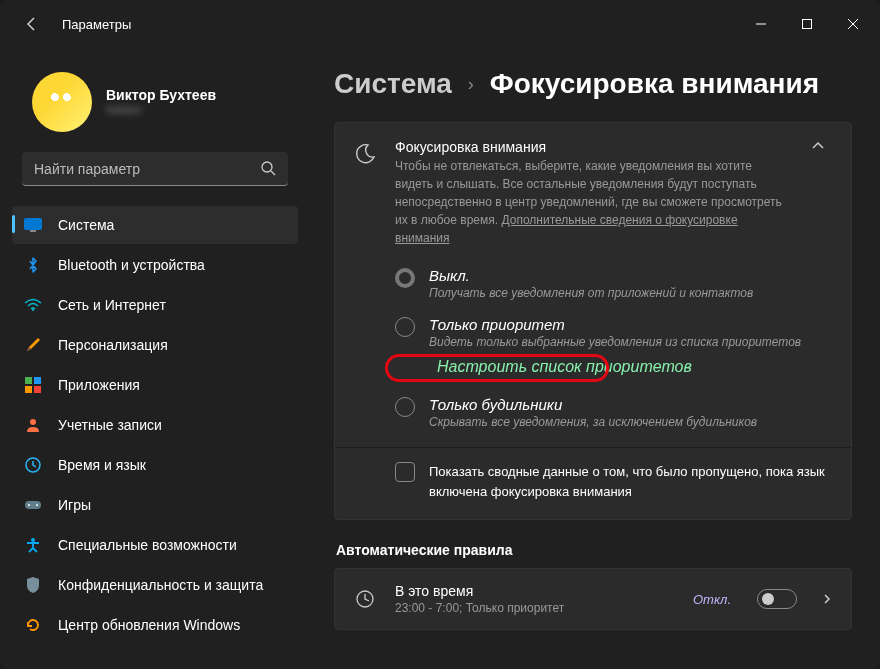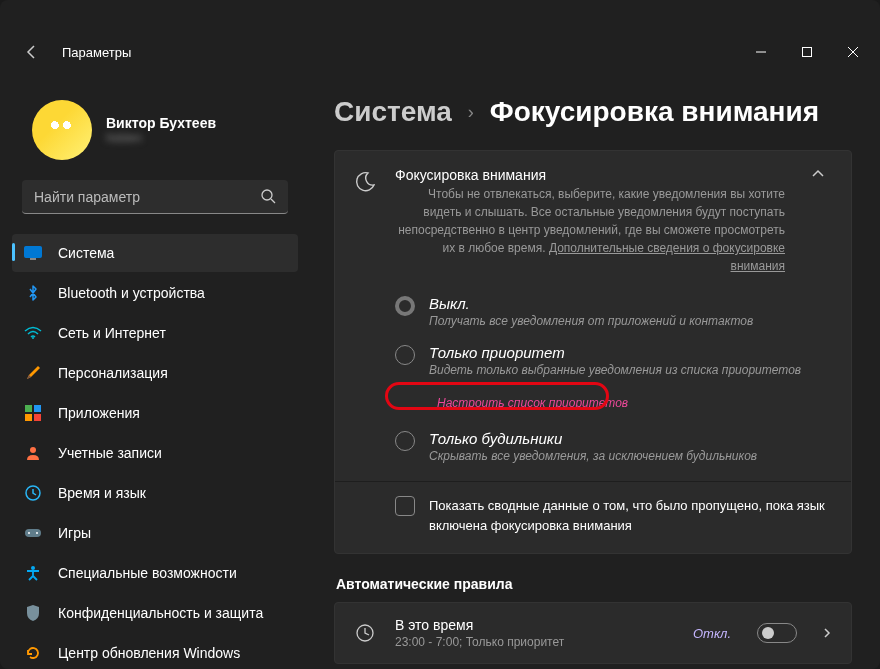--- a/index.html
+++ b/index.html
@@ -1,18 +1,18 @@
 <!DOCTYPE html>
 <html><head>
 <meta charset="utf-8">
 <style>
 * { margin: 0; padding: 0; box-sizing: border-box; font-family: "Segoe UI", sans-serif; }
 body { background: #1a1a1a; width: 880px; height: 669px; overflow: hidden; color: #fff; }
 .window { width: 880px; height: 669px; background: #202020; border-radius: 8px; display: flex; flex-direction: column; position: relative; }
-.titlebar { height: 48px; display: flex; align-items: center; padding: 0 4px 0 16px; margin-top: 28px; }
+.titlebar { height: 48px; display: flex; align-items: center; padding: 0 4px 0 16px; }
 .back-btn { width: 32px; height: 32px; display: flex; align-items: center; justify-content: center; color: #ccc; background: none; border: none; cursor: pointer; font-size: 16px; margin-right: 14px; }
 .title { color: #fff; font-size: 13px; flex: 1; }
 .winctrls { display: flex; }
 .winctrl { width: 46px; height: 32px; display: flex; align-items: center; justify-content: center; color: #fff; background: none; border: none; cursor: pointer; }
 .main { flex: 1; display: flex; overflow: hidden; }
 .sidebar { width: 310px; padding: 0 12px 12px 12px; display: flex; flex-direction: column; overflow-y: auto; }
 .user { display: flex; align-items: center; padding: 24px 8px 20px 20px; gap: 14px; }
 .avatar { width: 60px; height: 60px; border-radius: 50%; background: linear-gradient(135deg,#fdd835 40%,#fff176); position: relative; overflow: hidden; }
 .avatar::after { content:""; position:absolute; inset:0; background: radial-gradient(circle at 38% 42%, #fff 4px, transparent 4px), radial-gradient(circle at 58% 42%, #fff 4px, transparent 4px), radial-gradient(circle at 38% 42%, #000 2px, transparent 2px), radial-gradient(circle at 58% 42%, #000 2px, transparent 2px); }
 .user-name { font-size: 14px; font-weight: 600; color: #fff; }
@@ -29,31 +29,31 @@
 .content { flex: 1; overflow-y: auto; padding: 12px 28px 20px 24px; }
 .breadcrumb { display: flex; align-items: center; gap: 16px; margin-bottom: 22px; margin-top: 8px; }
 .bc-link { color: #ccc; font-size: 28px; font-weight: 600; cursor: pointer; }
 .bc-sep { color: #888; font-size: 18px; }
 .bc-current { color: #fff; font-size: 28px; font-weight: 600; }
 .card { background: #2b2b2b; border: 1px solid #333; border-radius: 4px; margin-bottom: 6px; }
 .card-head { display: flex; padding: 16px 18px; gap: 18px; align-items: flex-start; }
 .card-icon { width: 24px; display: flex; align-items: center; justify-content: center; color: #ccc; margin-top: 4px; flex-shrink: 0; }
 .card-body { flex: 1; }
 .card-title { font-size: 14px; font-weight: 400; color: #fff; margin-bottom: 2px; }
-.card-desc { font-size: 12px; color: #999; line-height: 1.5; text-align: right; }
+.card-desc { font-size: 12px; color: #999; line-height: 1.5; }
 .card-desc a { color: #999; text-decoration: underline; cursor: pointer; }
 .expand { display: flex; align-items: center; padding: 0 8px; color: #ccc; cursor: pointer; }
 .radio-group { padding: 4px 18px 14px 60px; }
 .radio-opt { display: flex; gap: 14px; align-items: flex-start; margin-bottom: 16px; font-style: italic; }
 .radio { width: 20px; height: 20px; border: 1.5px solid #888; border-radius: 50%; flex-shrink: 0; margin-top: 1px; cursor: pointer; position: relative; }
 .radio.strong-ring { border-width: 4px; border-color: #777; }
 .opt-body { flex: 1; }
 .opt-title { font-size: 15px; color: #fff; }
 .opt-desc { font-size: 12px; color: #999; margin-top: 2px; }
-.priority-link { display: inline-block; font-size: 12px; color: #ec4899; margin-top: 16px; padding: 3px 8px 4px 8px; cursor: pointer; }
+.priority-link { display: inline-block; font-size: 16px; color: #86efac; margin-top: 6px; padding: 3px 8px 4px 8px; cursor: pointer; }
 .annot { position: absolute; border: 3px solid #e30613; border-radius: 14px; pointer-events: none; }
 .checkbox-row { display: flex; gap: 14px; align-items: flex-start; padding: 14px 18px 18px 60px; border-top: 1px solid #1e1e1e; }
 .chk { width: 20px; height: 20px; border: 1.5px solid #888; border-radius: 4px; flex-shrink: 0; cursor: pointer; }
 .section-title { font-size: 14px; font-weight: 600; color: #fff; margin: 22px 0 10px 2px; }
 .rule-row { display: flex; align-items: center; padding: 14px 18px; gap: 18px; }
 .rule-body { flex: 1; }
 .rule-title { font-size: 14px; color: #fff; }
 .rule-sub { font-size: 12px; color: #999; margin-top: 2px; }
 .rule-state { font-size: 13px; color: #c4b5fd; margin-right: 8px; font-style: italic; }
 .toggle { width: 40px; height: 20px; border: 1px solid #888; border-radius: 20px; position: relative; cursor: pointer; }

